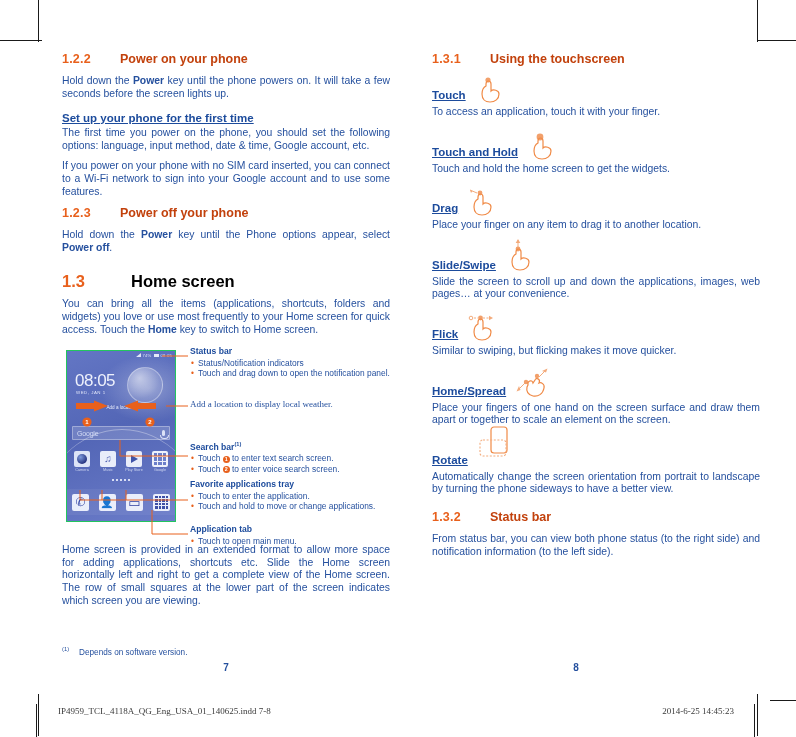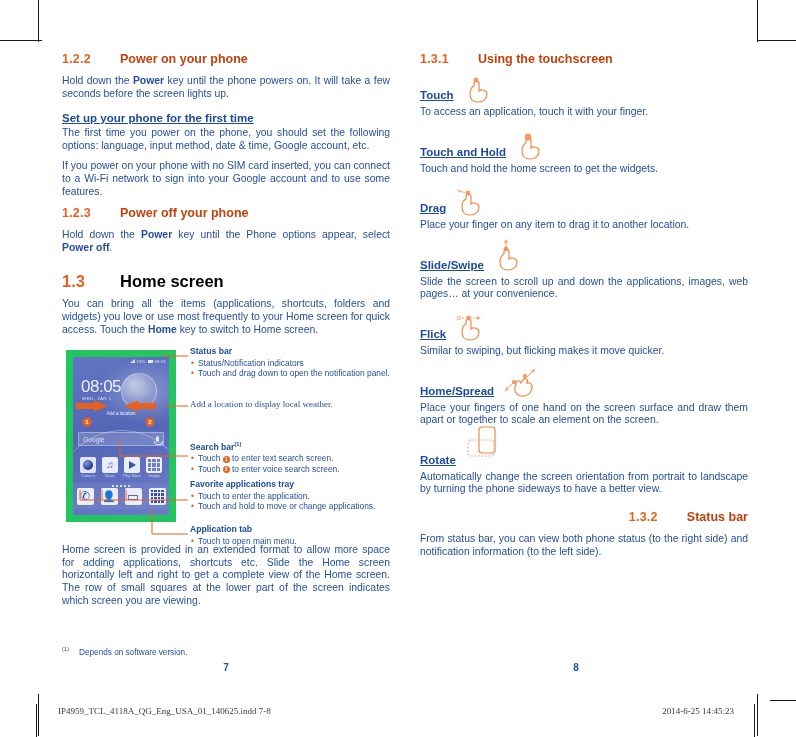--- a/index.html
+++ b/index.html
@@ -17,31 +17,31 @@
   .cm-h { height: 1px; width: 42px; }
 
   
   .col {
     position: absolute;
     width: 328px;
     top: 52px;
     color: #1c4b9c;
   }
   .col-left  { left: 62px; }
-  .col-right { left: 420px; }
+  .col-right { left: 432px; }
 
   
   .h2 { display: flex; margin: 0 0 9px 0; align-items: baseline; }
   .h2 .num {
     color: #e8601c; font-weight: bold; font-size: 12.5px;
     width: 58px; flex: none; letter-spacing: .2px;
   }
   .h2 .ttl { color: #c2410c; font-weight: bold; font-size: 12.5px; }
 
-  .h1 { display: flex; margin: 18px 0 7px 0; align-items: flex-start; }
+  .h1 { display: flex; margin: 18px 0 7px 0; align-items: flex-start; gap: 11px; }
   .h1 .num {
     color: #e8601c; font-weight: bold; font-size: 16.5px;
     width: 58px; flex: none;
   }
   .h1 .ttl { color: #000000; font-weight: bold; font-size: 16.5px; }
 
   .h3 {
     color: #1c4b9c; font-weight: bold; font-size: 11.5px;
     text-decoration: underline; margin: 0 0 3px 0; display: inline-block;
   }
@@ -61,21 +61,21 @@
   .g-icon { position: relative; width: 46px; height: 30px; margin-left: 9px; flex: none; }
   .g-icon svg { position: absolute; left: 0; top: 0; overflow: visible; }
 
   
   .figure { position: relative; width: 328px; height: 196px; margin: 4px 0 2px 0; }
 
   .phone {
     position: absolute; left: 4px; top: 6px;
     width: 110px; height: 172px;
     background: #5b6fbe;
-    border: 7px solid #22c55e;
+    border: 1px solid #22c55e;
     overflow: hidden;
   }
   .ph-bg {
     position: absolute; inset: 0;
     background:
       radial-gradient(ellipse 70px 48px at 76% 22%, rgba(255,255,255,.30), rgba(255,255,255,0) 70%),
       linear-gradient(160deg, #6376c4 0%, #5366b6 45%, #6b7cc9 100%);
   }
   .ph-arc {
     position: absolute; left: -24%; top: 46%; width: 150%; height: 52%;
@@ -531,21 +531,21 @@
         <span class="g-icon" style="width:58px;">
           <svg width="58" height="34" viewBox="0 0 58 34" style="margin-top:-14px">
             <rect x="14" y="1" width="16" height="26" rx="3" fill="none" stroke="#f08a46" stroke-width="1.2"></rect>
             <rect x="3" y="14" width="26" height="16" rx="3" fill="none" stroke="#f3ab7c" stroke-width="1.1" stroke-dasharray="2 1.6"></rect>
           </svg>
         </span>
       </div>
       <p class="body">Automatically change the screen orientation from portrait to landscape by turning the phone sideways to have a better view.</p>
     </div>
 
-    <div class="h2" style="margin-top:14px;justify-content:flex-end;">
+    <div class="h2" style="margin-top:14px;">
       <span class="num">1.3.2</span>
       <span class="ttl">Status bar</span>
     </div>
     <p class="body">From status bar, you can view both phone status (to the right side) and notification information (to the left side).</p>
   </div>
 
   <div class="footnote">
     <span class="fn-mark">(1)</span><span>Depends on software version.</span>
   </div>
   <div class="pageno pageno-l">7</div>

